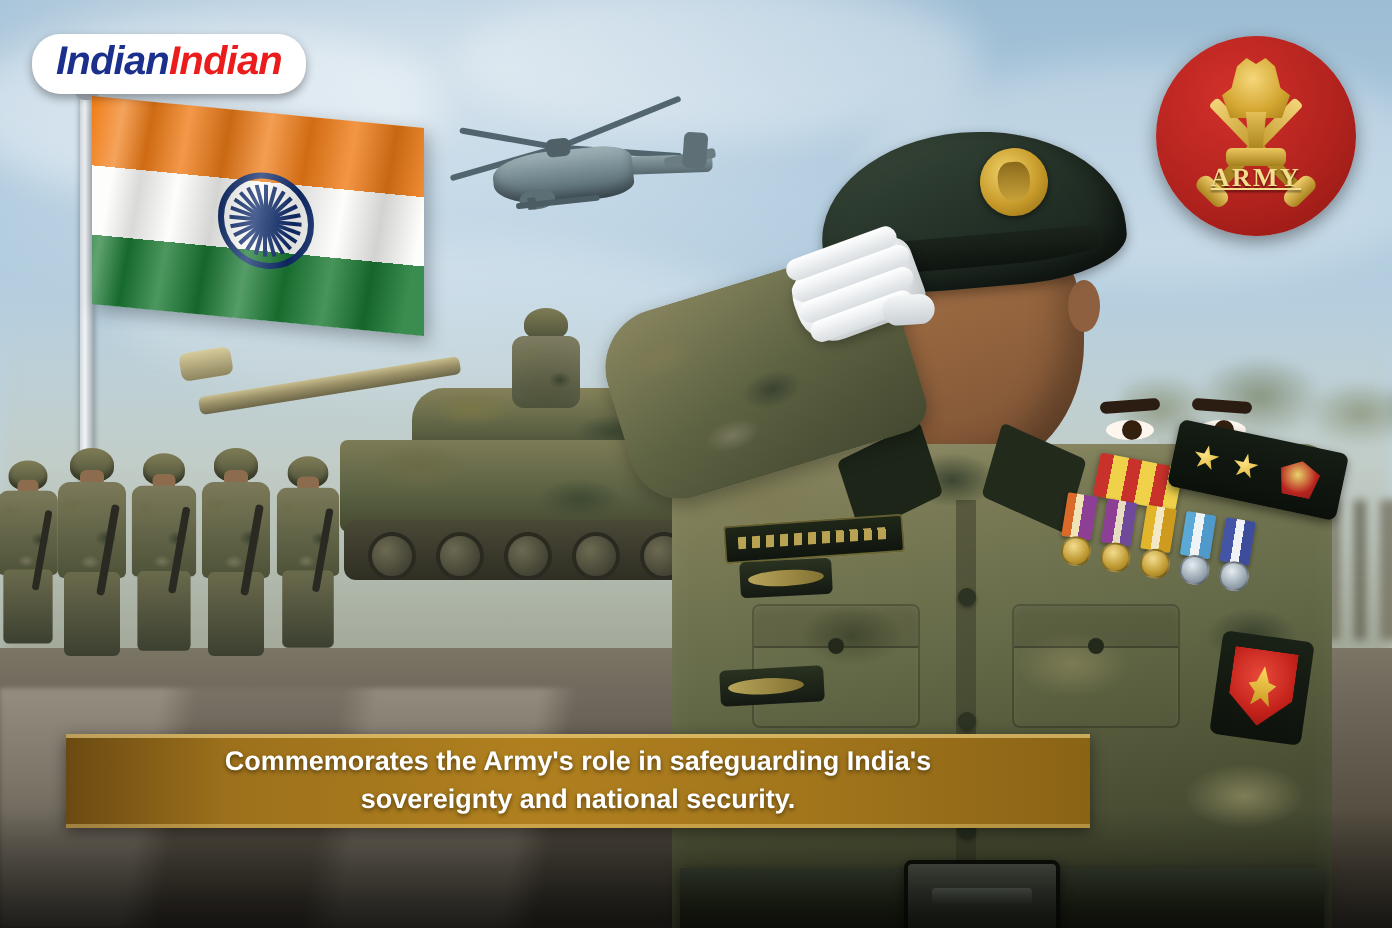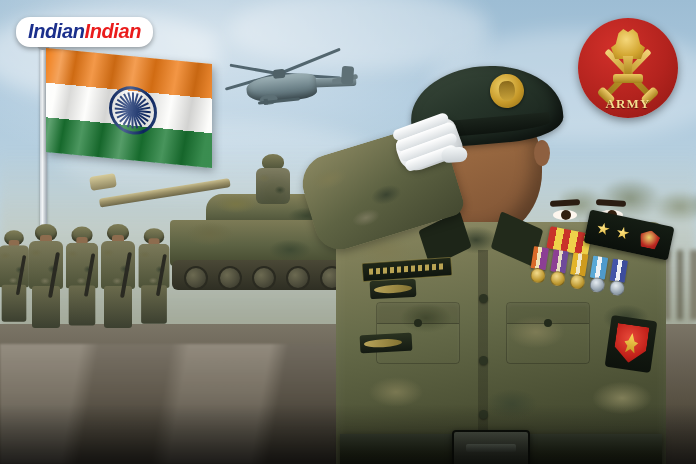--- a/index.html
+++ b/index.html
@@ -421,21 +421,21 @@
   .emblem .sword{
     position:absolute;left:50%;top:24px;width:6px;height:62px;margin-left:-3px;
     background:linear-gradient(180deg,#f3d479,#c29b2c 50%,#9a771a);border-radius:2px;
   }
   .emblem .sw1{transform:rotate(44deg);} .emblem .sw2{transform:rotate(-44deg);}
   .emblem .hilt{position:absolute;bottom:-5px;left:-6px;width:18px;height:9px;border-radius:4px;background:linear-gradient(180deg,#f0cd6c,#a9821d);}
   .emblem .txt{
     position:absolute;left:0;right:0;text-align:center;color:#f6dd8e;font-weight:bold;
     font-family:"Liberation Serif",serif;letter-spacing:1.2px;text-shadow:0 1px 1px rgba(0,0,0,.5);
   }
-  .emblem .t1{top:62px;font-size:13px;} .emblem .t2{top:78px;font-size:13px;}
+  .emblem .t1{top:62px;font-size:13px;} .emblem .t2{top:63px;font-size:13px;text-decoration:underline;}
 
   
   .titlebar{
     position:absolute;left:33px;top:316px;width:582px;height:40px;
     background:linear-gradient(180deg,#2c4aa0 0%,#22408f 40%,#1b3480 100%);
     box-shadow:0 2px 7px rgba(0,0,0,.45);
     display:flex;align-items:center;
   }
   .titlebar .txt{
     color:#fff;font-size:25.5px;font-weight:bold;letter-spacing:-.5px;white-space:nowrap;
@@ -692,14 +692,20 @@
     <div class="sword sw2">
         <div class="hilt"></div>
       </div>
     <div class="lion"></div>
     <div class="pillar"></div>
     <div class="base"></div>
     <div class="txt t2">ARMY</div>
   </div>
 
 
+  <div class="subbar">
+    <div class="txt">
+      <span>Commemorates the Army's role in safeguarding India's</span><br>
+      <span>sovereignty and national security.</span>
+    </div>
+  </div>
 
 </div>
 
 </body></html>

